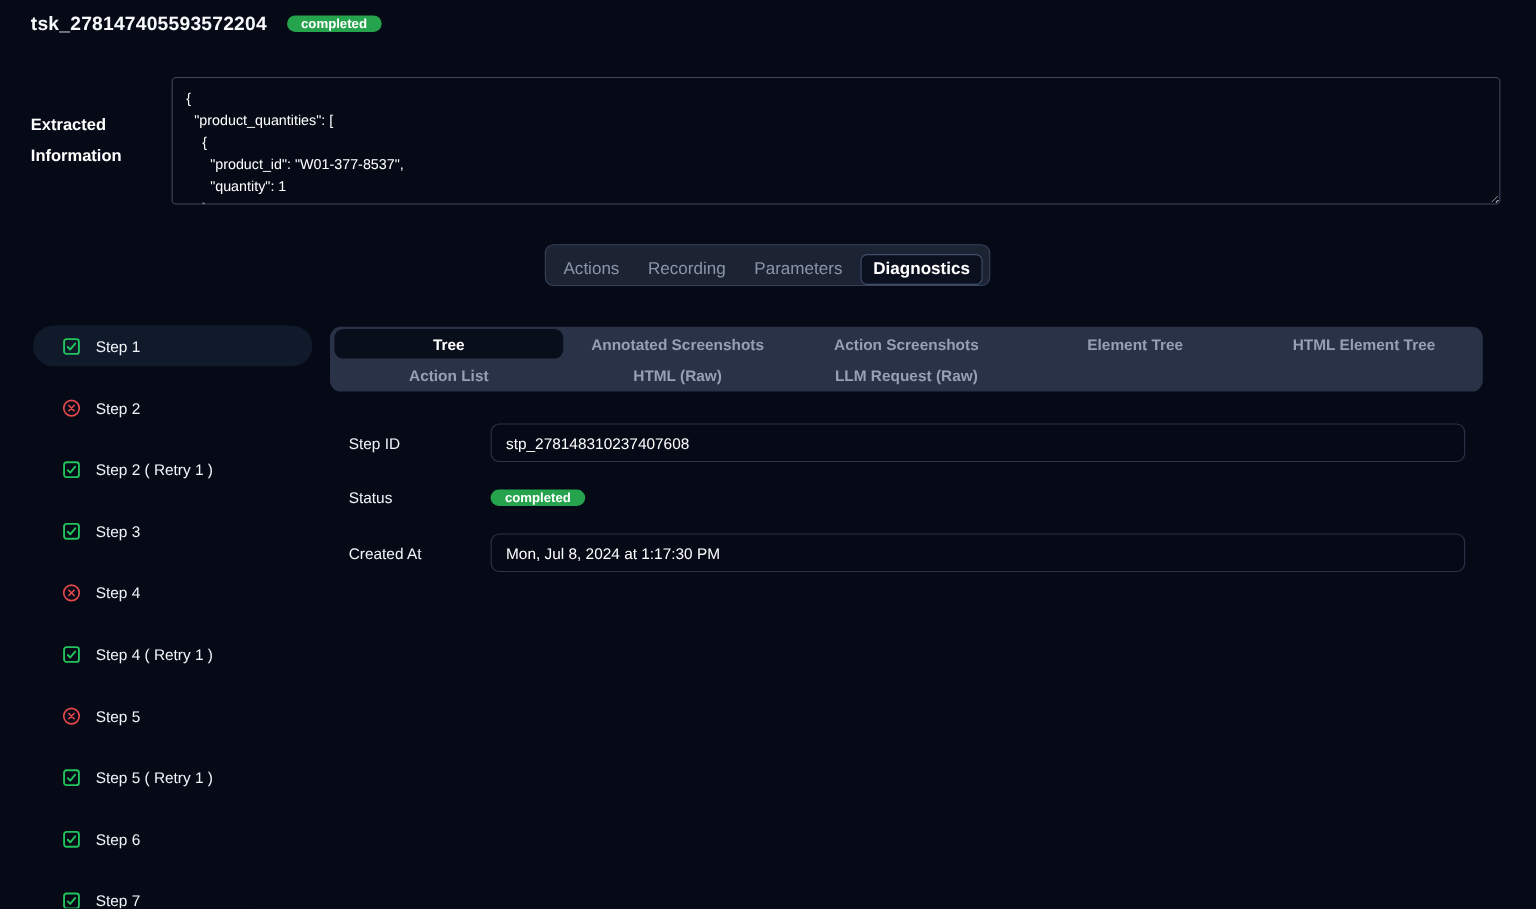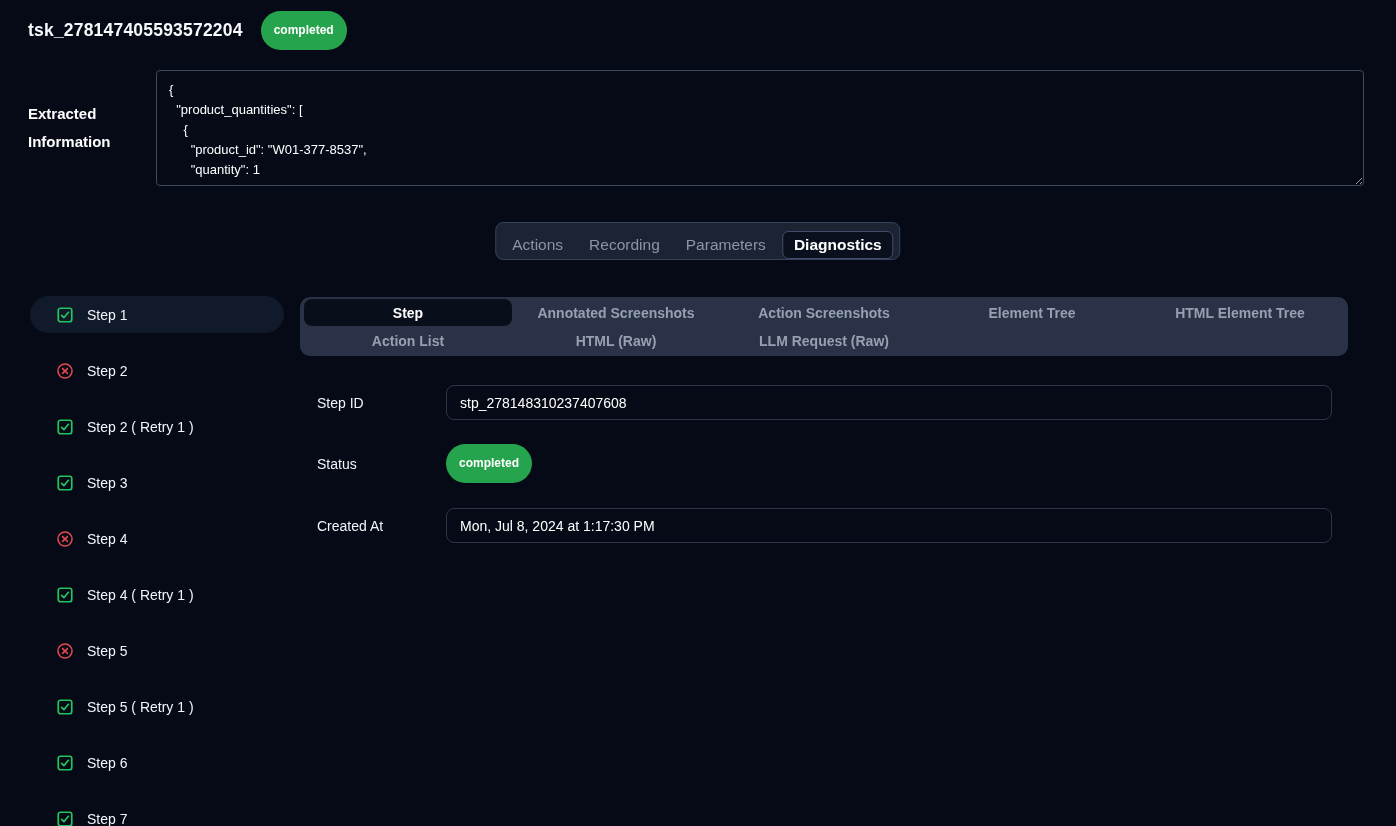--- a/index.html
+++ b/index.html
@@ -6,21 +6,21 @@
   html,body { background:#050a16; }
   .page {
     position:relative; width:1396px; height:826px; overflow:hidden;
     background:#050a16; font-family:"Liberation Sans", sans-serif; color:#f2f4f8;
   }
 
   
   .task-header { position:absolute; left:28px; top:11px; display:flex; align-items:center; gap:18px; }
   .task-title { font-size:17.5px; font-weight:700; color:#f7f9fc; letter-spacing:.2px; }
   .badge {
-    display:inline-block; padding:12px 13px; border-radius:999px;
+    display:inline-block; padding:0 13px; border-radius:999px;
     background:#26a44d; color:#ffffff; font-size:12px; font-weight:700; line-height:1.25;
   }
 
   
   .extracted { position:absolute; left:28px; top:70px; display:flex; align-items:center; }
   .extracted-label { width:128px; flex-shrink:0; font-size:15px; font-weight:700; color:#ffffff; line-height:28px; }
   .extracted-textarea {
     width:1208px; height:116px; background:transparent; color:#ffffff;
     border:1px solid #3e495d; border-radius:4px; outline:none;
     font-family:"Liberation Sans", sans-serif; font-size:13px; line-height:20px;
@@ -227,21 +227,21 @@
 
         <span class="step-label">Step 7</span>
       </div>
 
   </aside>
 
   <main class="panel">
     <nav class="sub-tabs">
 
         <button class="sub-tab" data-active="true">
-          <span>Step</span>
+          <span>Tree</span>
         </button>
 
         <button class="sub-tab" data-active="false">
           <span>Annotated Screenshots</span>
         </button>
 
         <button class="sub-tab" data-active="false">
           <span>Action Screenshots</span>
         </button>
 

